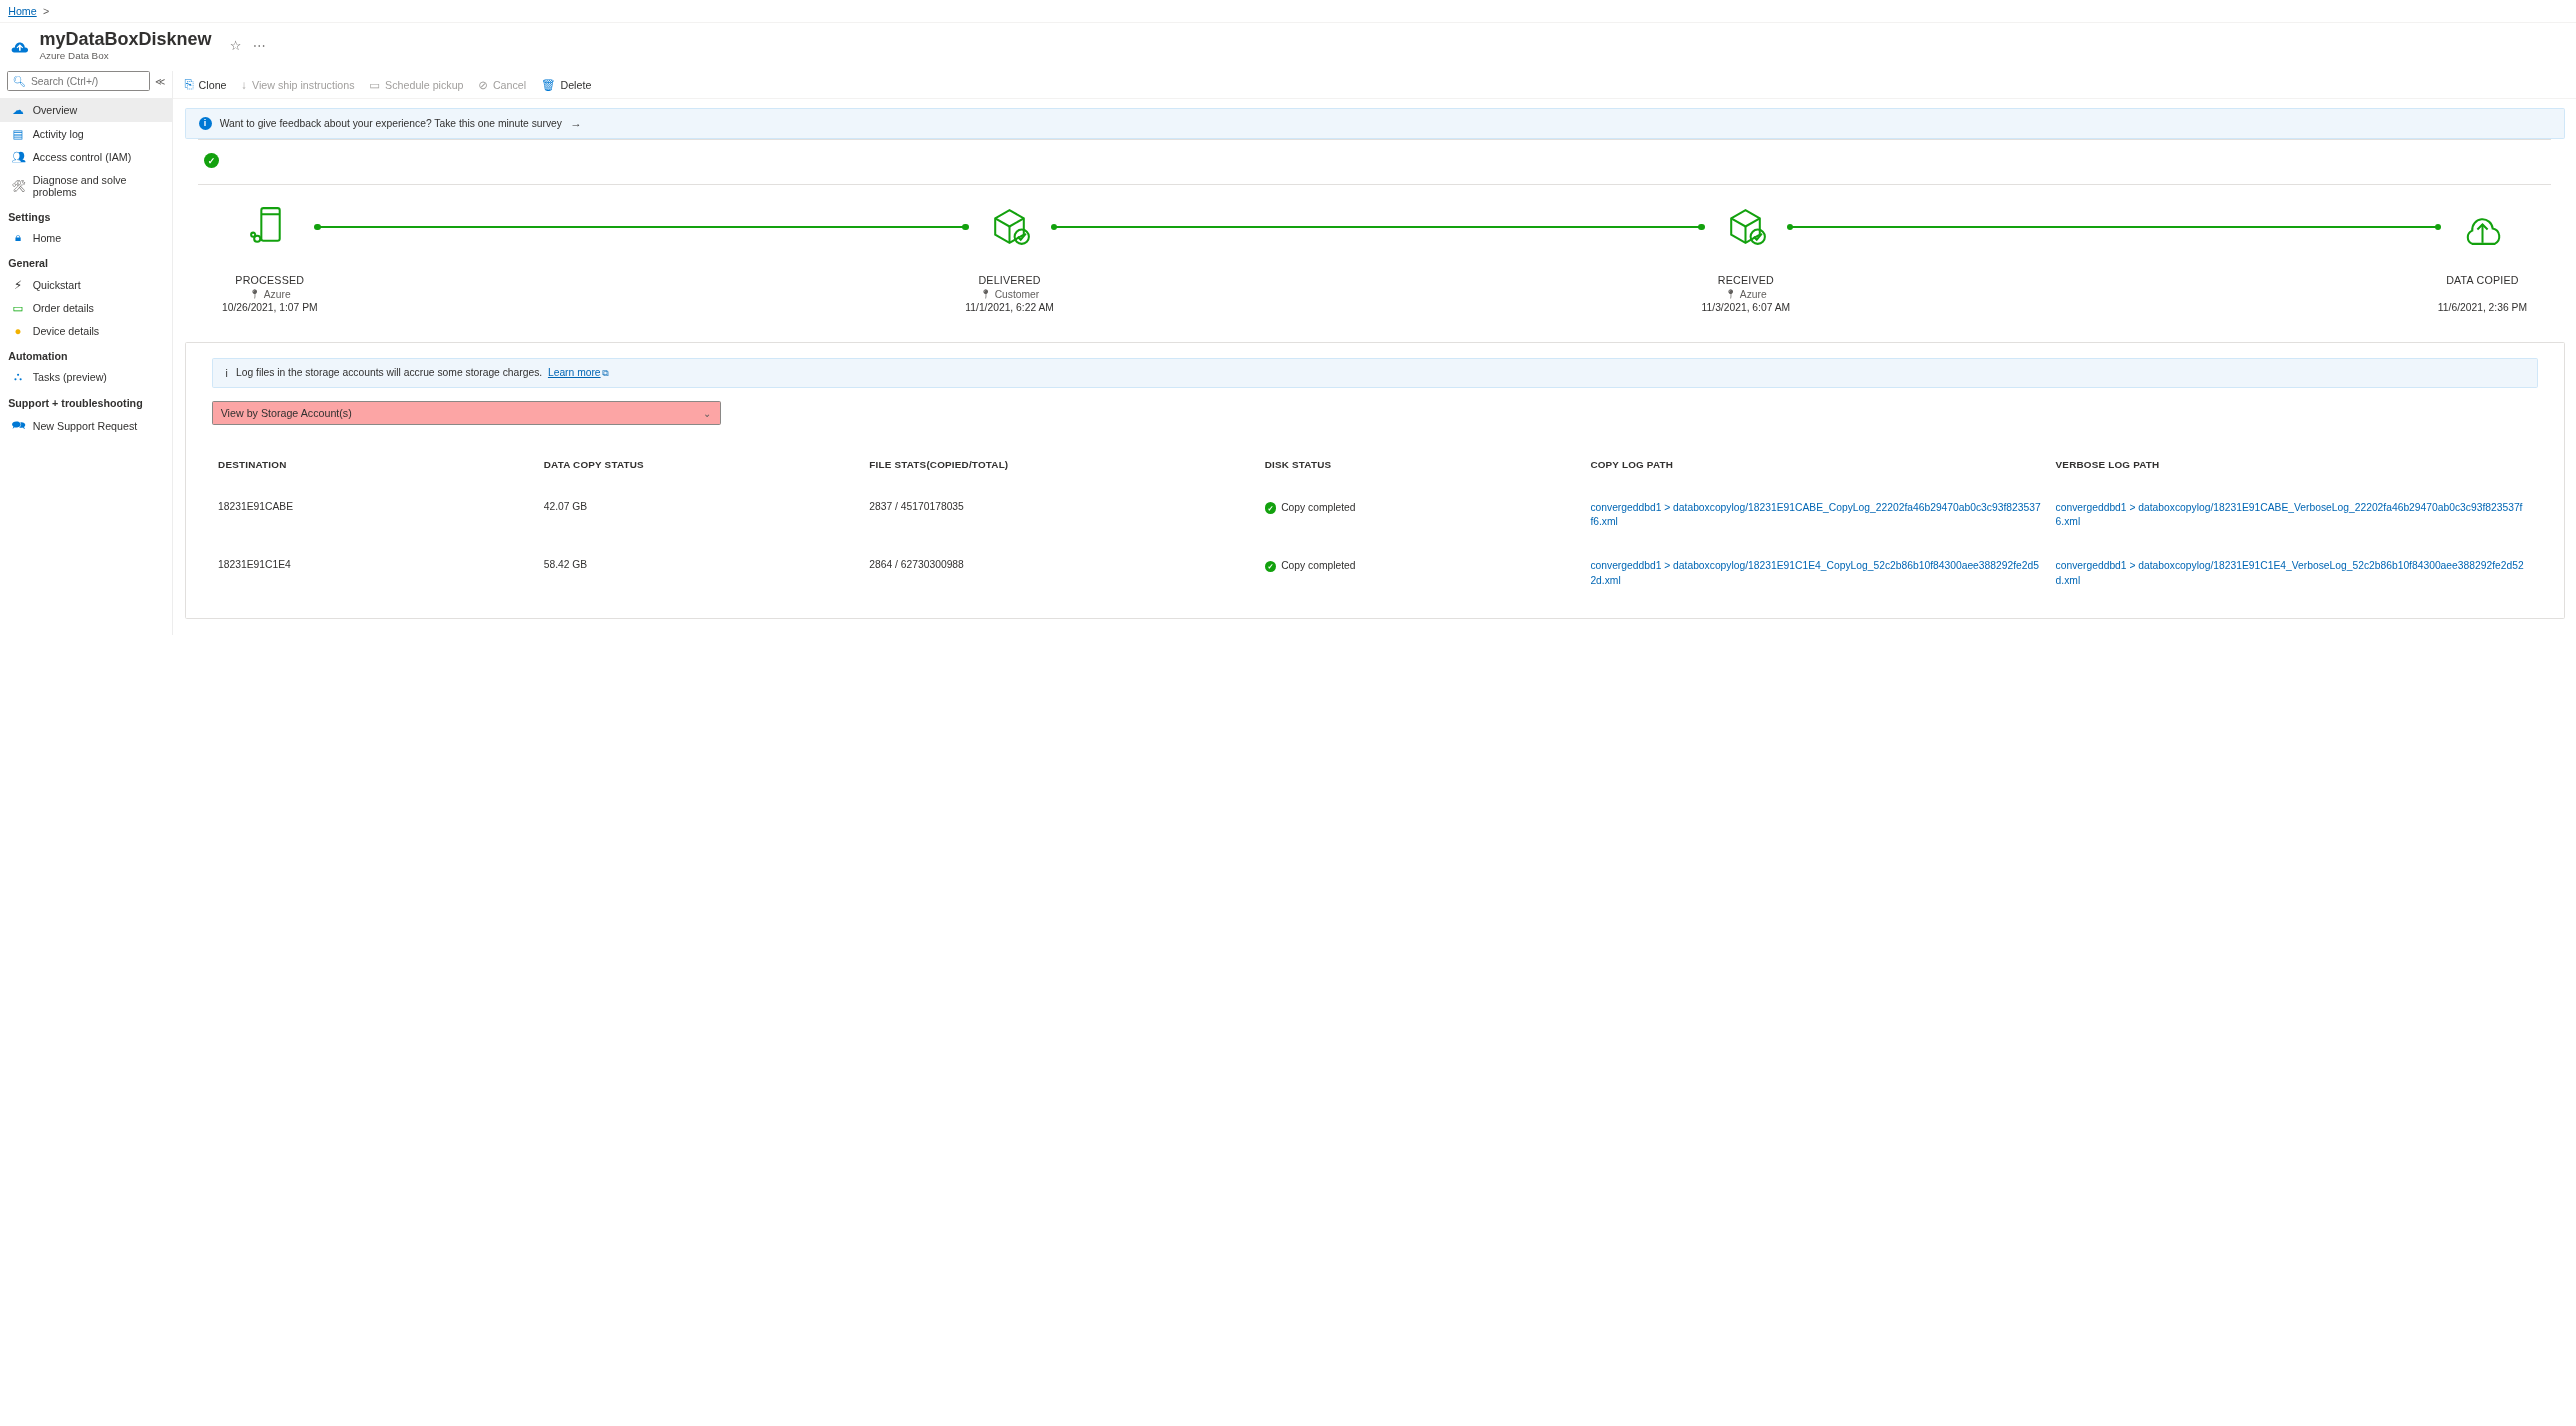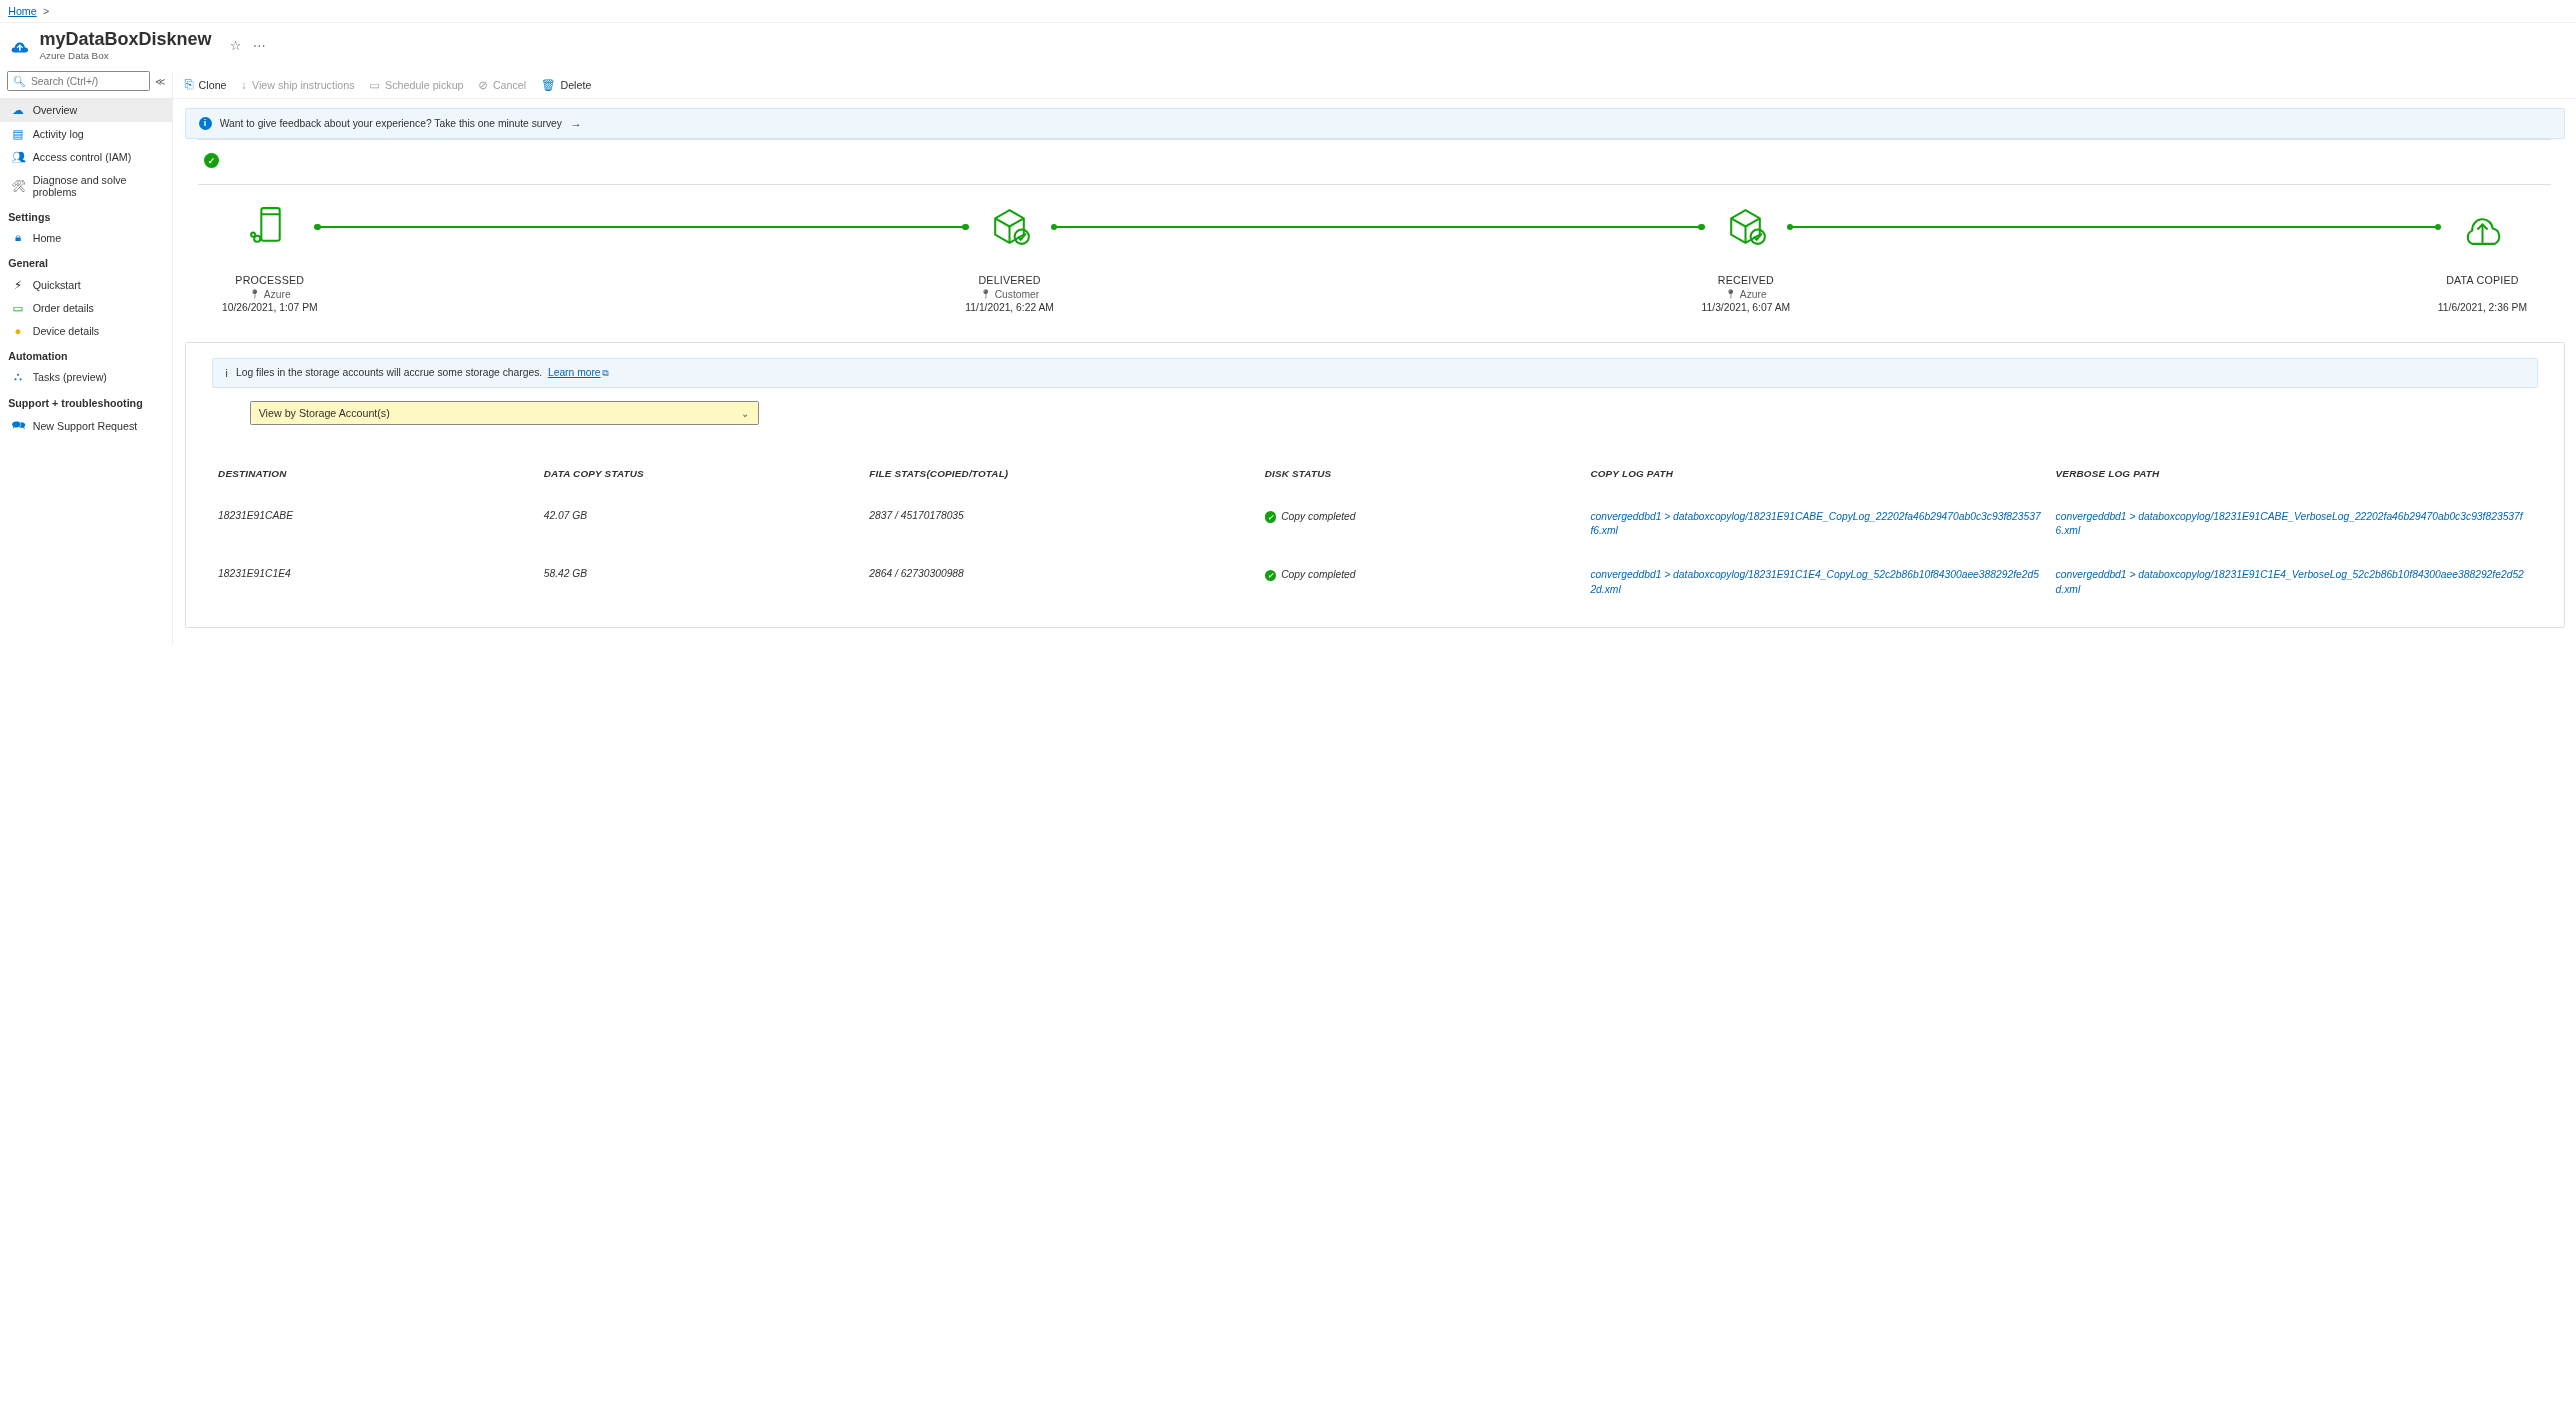--- a/index.html
+++ b/index.html
@@ -73,24 +73,24 @@
 .line-inner::after {content:''; width:6.6px; height:6.6px; background:#13a10e; border-radius:50%; position:absolute; right:-3.3px; top:-2.5px;}
 
 .panel { border:0.8px solid #e1dfdd; margin:4.9px 11.5px 0 11.5px; padding:0; border-radius:1.6px;}
 .panel-inner { padding:14.8px 26px; }
 .section-title { font-weight:700; font-size:11.5px; letter-spacing:0.3px; margin-bottom:8.2px;}
 
 .info-bar2 { display:flex; align-items:center; gap:8.2px; padding:8.2px 13px; background:#eff6fc; border:0.8px solid #d0e7f8; border-radius:1.6px; font-size:10.3px; margin:0 0 13px 0;}
 .info-bar2 a { color:#0066b4; text-decoration:underline; }
 .ext-icon { color:#0066b4; font-size:9px; margin-left:1.6px; }
 
-.select-box { border:0.8px solid #8a8886; border-radius:1.6px; padding:4.9px 8.2px; width:509px; display:flex; justify-content:space-between; align-items:center; cursor:pointer; font-size:10.7px; background:#fef9c3;margin-left:38px;}
+.select-box { border:0.8px solid #8a8886; border-radius:1.6px; padding:4.9px 8.2px; width:509px; display:flex; justify-content:space-between; align-items:center; cursor:pointer; font-size:10.7px; background:#fca5a5;}
 .select-box .chev { color:#605e5c; font-size:9.9px;}
 
-.table { width:100%; border-collapse:collapse; margin-top:36px; font-size:10.3px; table-layout:fixed;font-style:italic;}
+.table { width:100%; border-collapse:collapse; margin-top:27px; font-size:10.3px; table-layout:fixed;}
 .table th { text-align:left; font-weight:700; font-size:9.9px; letter-spacing:0.2px; padding:6.6px 6.6px 16.4px 6.6px; }
 .table td { padding:14.8px 6.6px; vertical-align:top; }
 .table td a { color:#0066b4; text-decoration:none; word-break:break-all; display:block; line-height:1.4;}
 .status-cell { display:flex; align-items:center; gap:4.9px;}
 .pin-icon { font-size:9px; color:#605e5c;}
 </style>
 </head>
 <body>
 
 <div class="breadcrumb">

